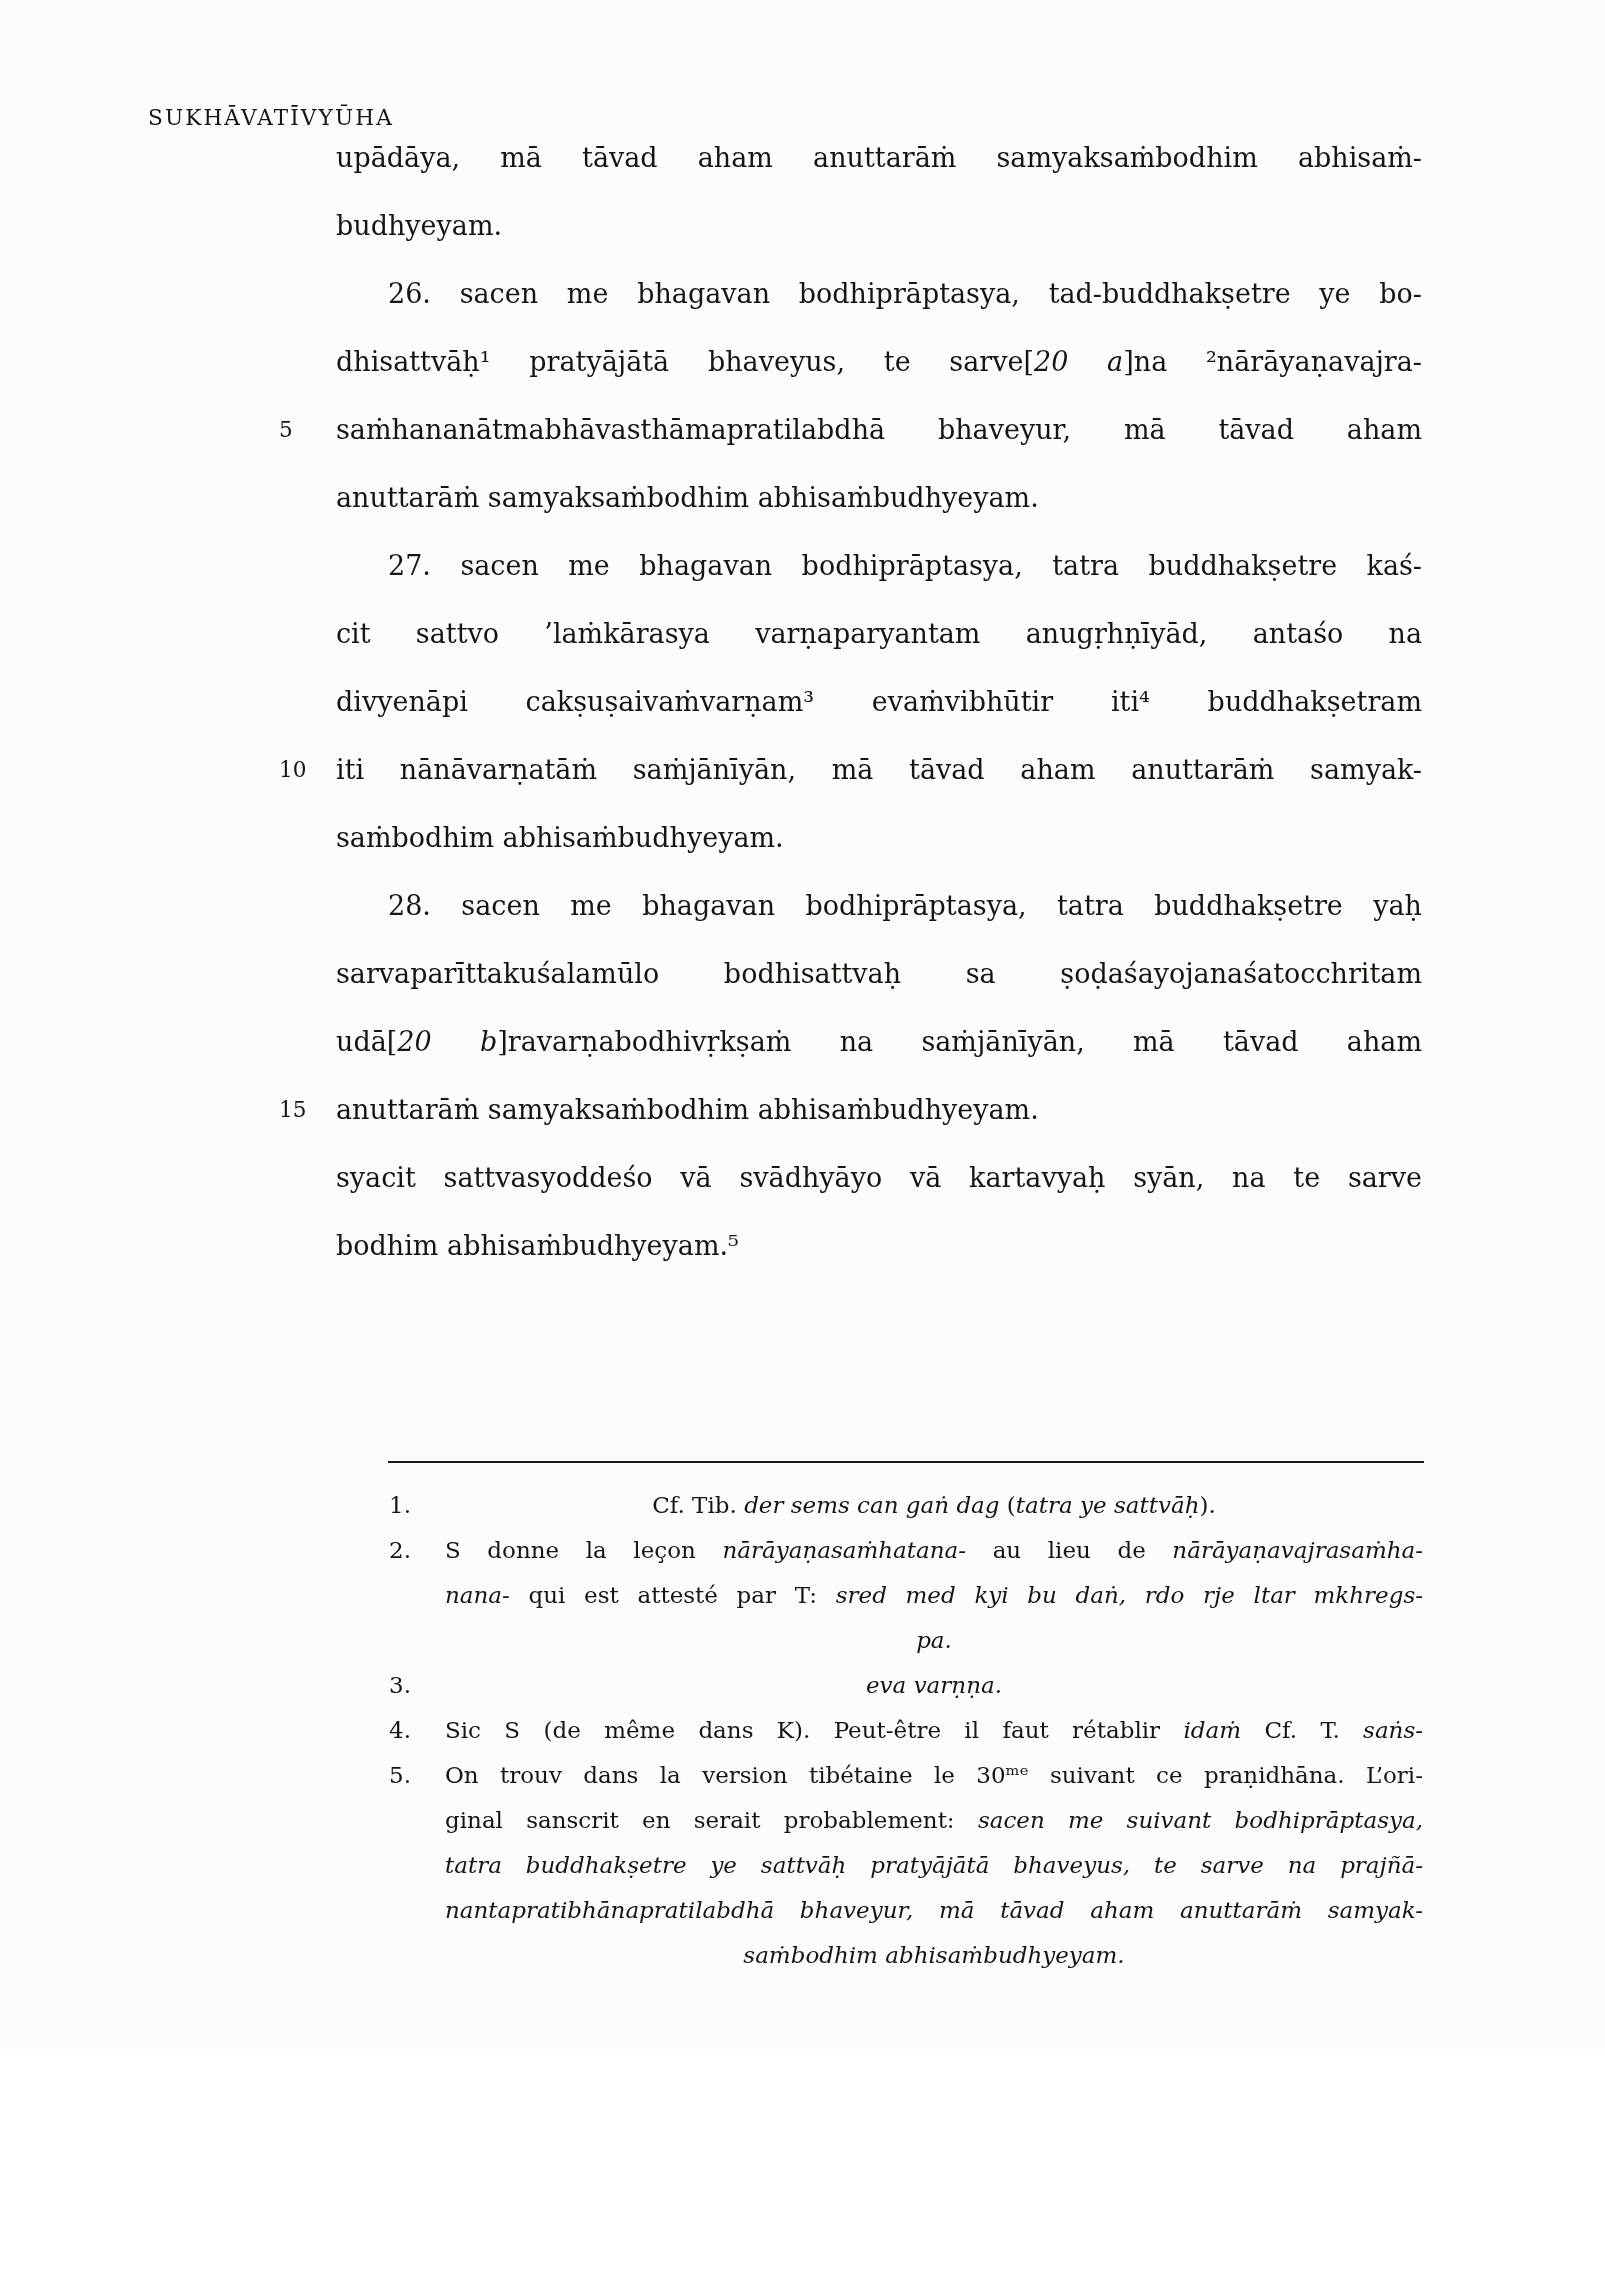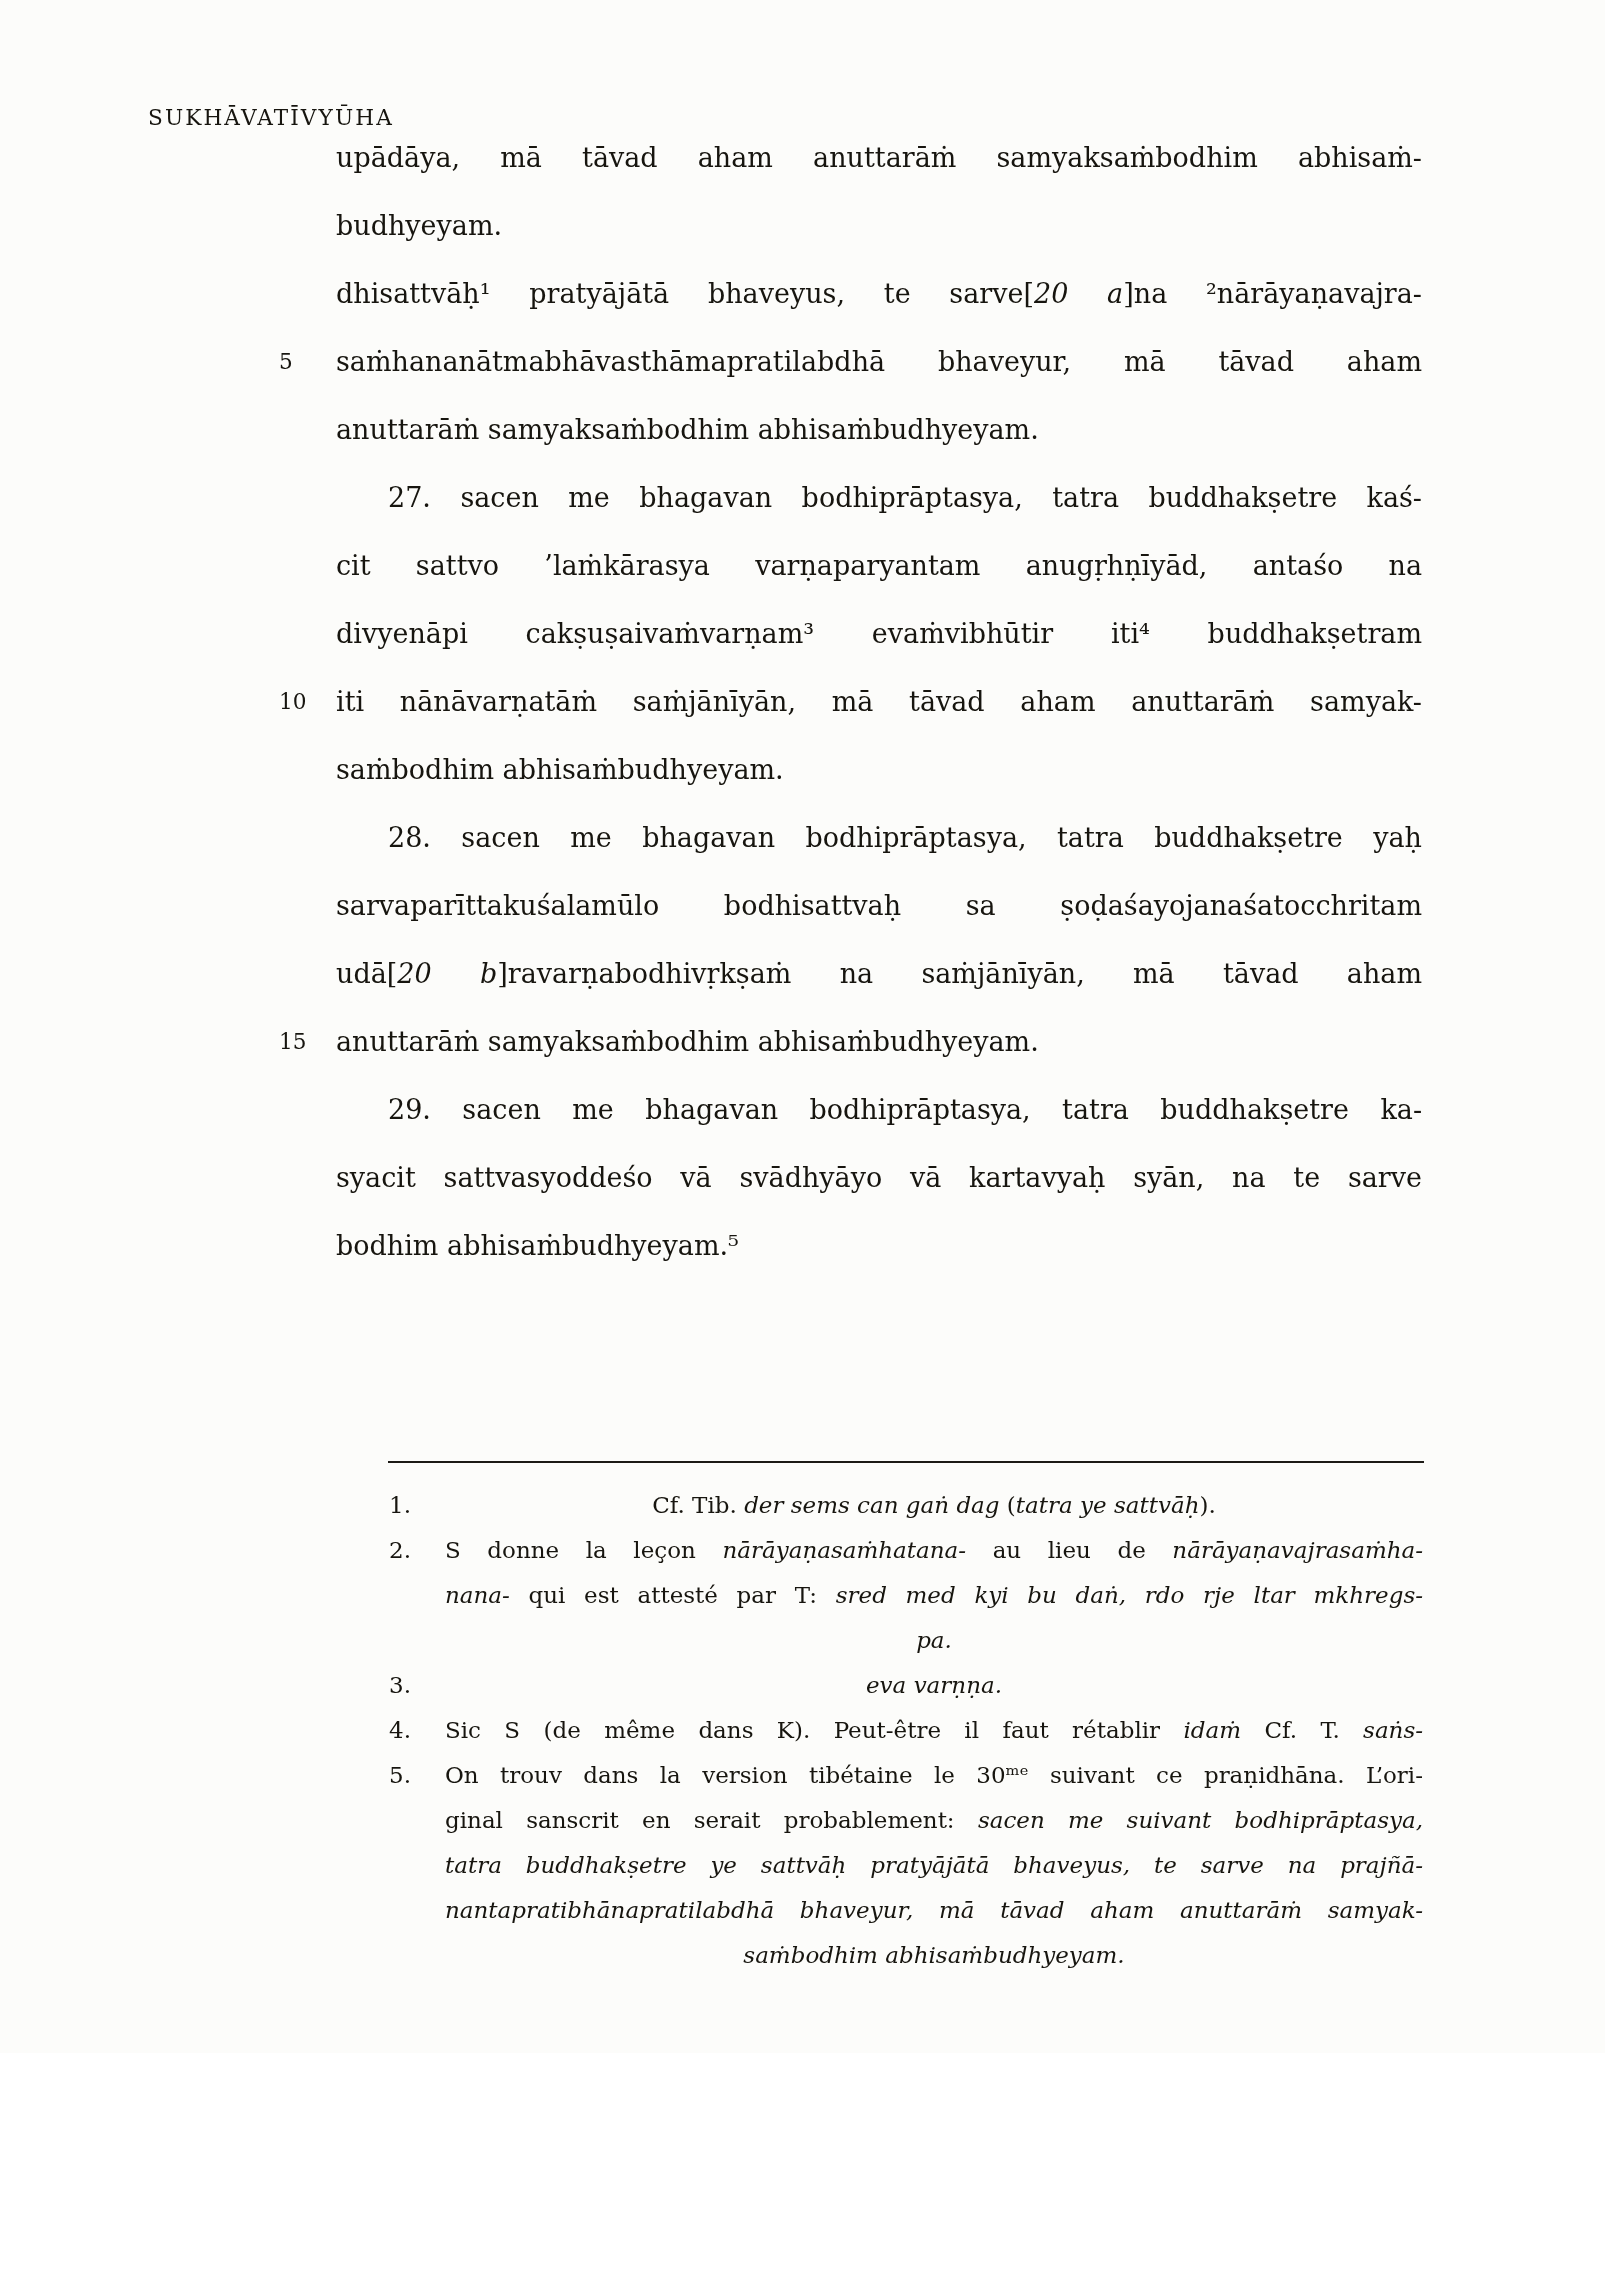--- a/index.html
+++ b/index.html
@@ -105,33 +105,33 @@
 </head>
 <body>
 
 <div class="page">
 
   <div class="running-header">SUKHĀVATĪVYŪHA</div>
 
   <div class="body-text">
     <div class="bline j"><span class="mnum"></span><span><span>upādāya, mā tāvad aham anuttarāṁ samyaksaṁbodhim abhisaṁ-</span></span></div>
     <div class="bline"><span class="mnum"></span><span><span>budhyeyam.</span></span></div>
+    <div class="bline j ind"><span class="mnum"></span><span><span>26. sacen me bhagavan bodhiprāptasya, tad-buddhakṣetre ye bo-</span></span></div>
     <div class="bline j"><span class="mnum"></span><span><span>dhisattvāḥ¹ pratyājātā bhaveyus, te sarve[</span><i>20 a</i><span>]na ²nārāyaṇavajra-</span></span></div>
     <div class="bline j"><span class="mnum">5</span><span><span>saṁhananātmabhāvasthāmapratilabdhā bhaveyur, mā tāvad aham</span></span></div>
     <div class="bline"><span class="mnum"></span><span><span>anuttarāṁ samyaksaṁbodhim abhisaṁbudhyeyam.</span></span></div>
     <div class="bline j ind"><span class="mnum"></span><span><span>27. sacen me bhagavan bodhiprāptasya, tatra buddhakṣetre kaś-</span></span></div>
     <div class="bline j"><span class="mnum"></span><span><span>cit sattvo ’laṁkārasya varṇaparyantam anugṛhṇīyād, antaśo na</span></span></div>
     <div class="bline j"><span class="mnum"></span><span><span>divyenāpi cakṣuṣaivaṁvarṇam³ evaṁvibhūtir iti⁴ buddhakṣetram</span></span></div>
     <div class="bline j"><span class="mnum">10</span><span><span>iti nānāvarṇatāṁ saṁjānīyān, mā tāvad aham anuttarāṁ samyak-</span></span></div>
     <div class="bline"><span class="mnum"></span><span><span>saṁbodhim abhisaṁbudhyeyam.</span></span></div>
     <div class="bline j ind"><span class="mnum"></span><span><span>28. sacen me bhagavan bodhiprāptasya, tatra buddhakṣetre yaḥ</span></span></div>
     <div class="bline j"><span class="mnum"></span><span><span>sarvaparīttakuśalamūlo bodhisattvaḥ sa ṣoḍaśayojanaśatocchritam</span></span></div>
     <div class="bline j"><span class="mnum"></span><span><span>udā[</span><i>20 b</i><span>]ravarṇabodhivṛkṣaṁ na saṁjānīyān, mā tāvad aham</span></span></div>
     <div class="bline"><span class="mnum">15</span><span><span>anuttarāṁ samyaksaṁbodhim abhisaṁbudhyeyam.</span></span></div>
-    <div class="bline j ind"><span class="mnum"></span><span><span>29. sacen me bhagavan bodhiprāptasya, tatra buddhakṣetre ka-</span></span></div>
     <div class="bline j"><span class="mnum"></span><span><span>syacit sattvasyoddeśo vā svādhyāyo vā kartavyaḥ syān, na te sarve</span></span></div>
     <div class="bline"><span class="mnum"></span><span><span>bodhim abhisaṁbudhyeyam.⁵</span></span></div>
   </div>
 
   <div class="footnote-rule"></div>
 
   <div class="footnotes">
     <div class="footnote">
       <span class="fnum">1.</span>
       <div class="fline"><span>Cf. Tib. </span><i>der sems can gaṅ dag</i><span> (</span><i>tatra ye sattvāḥ</i><span>).</span></div>

